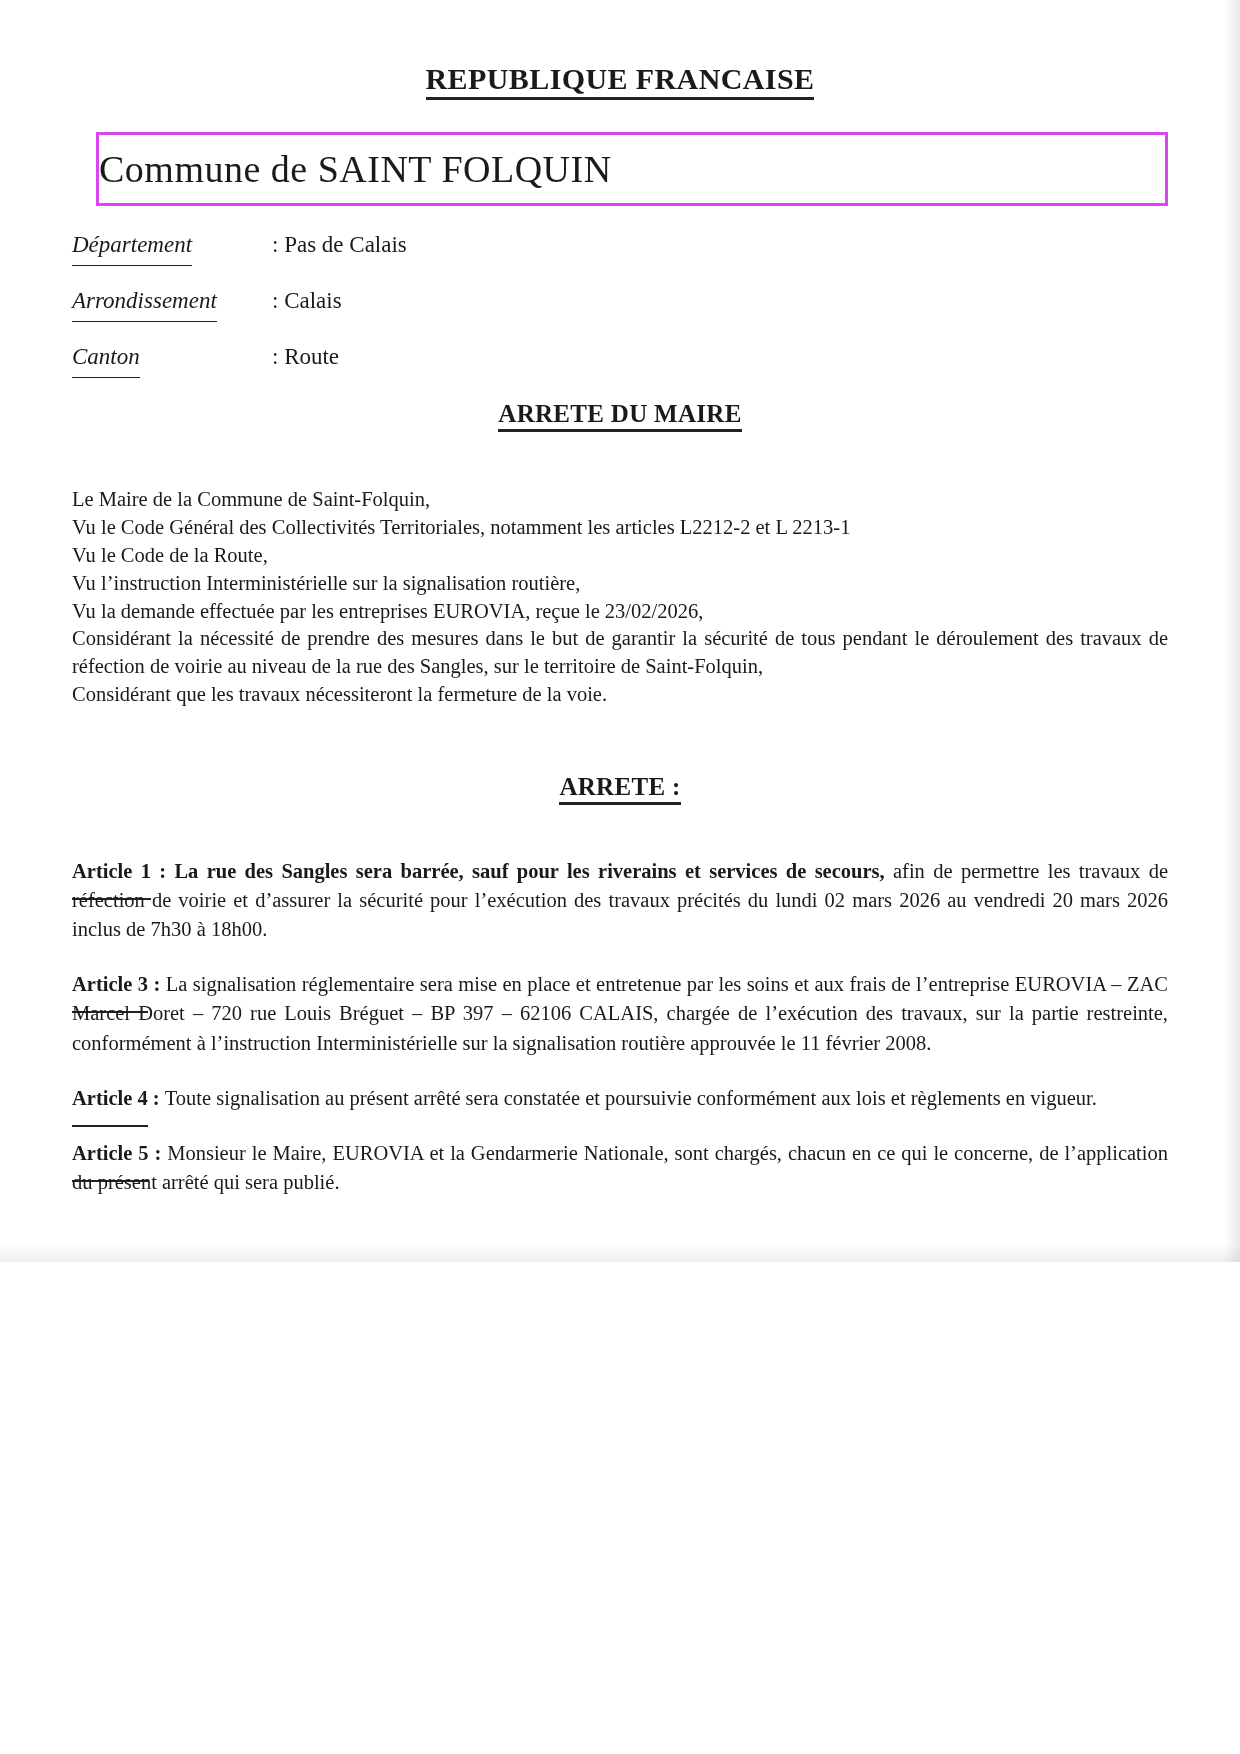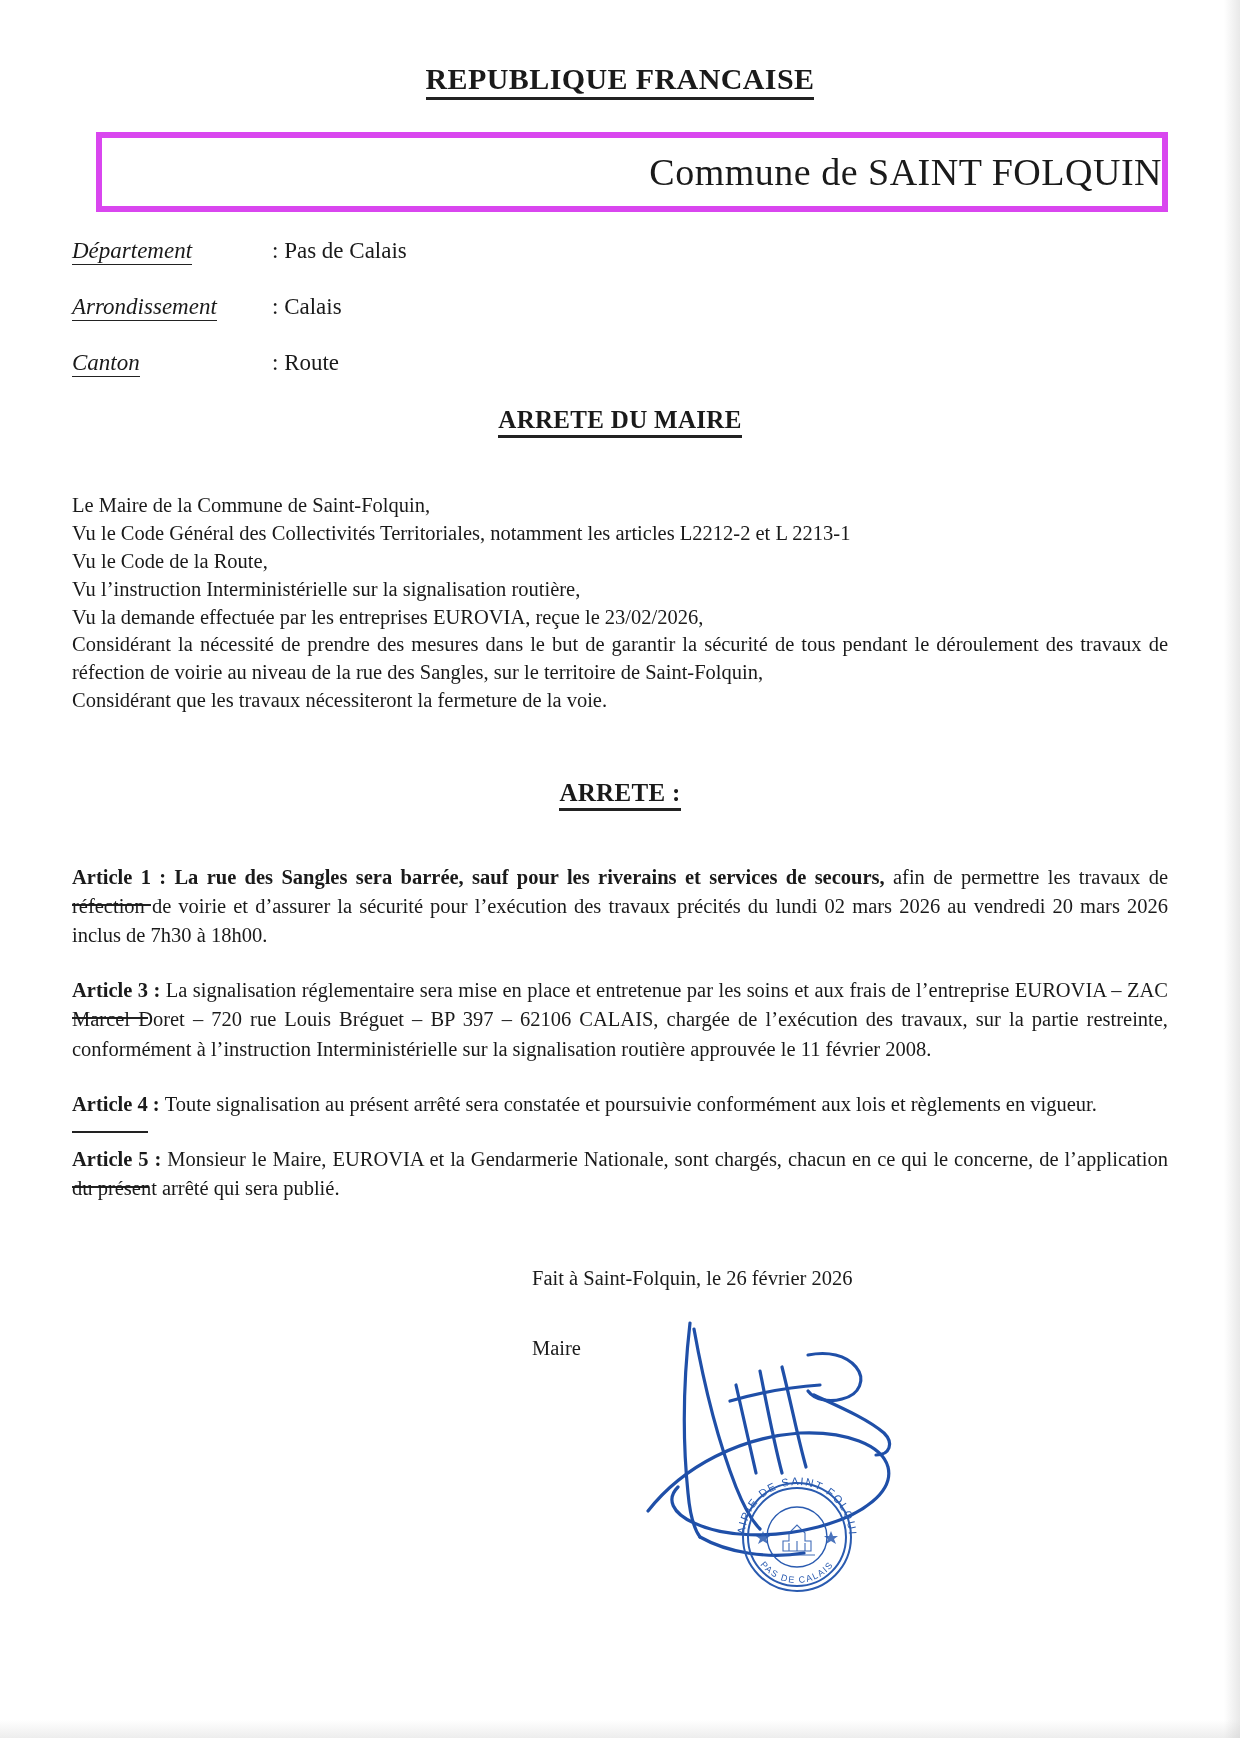--- a/index.html
+++ b/index.html
@@ -7,21 +7,21 @@
     padding: 0;
     background: #ffffff;
   }
   body {
     font-family: "Liberation Serif", "DejaVu Serif", serif;
     color: #1a1a1a;
   }
   .page {
     position: relative;
     width: 1240px;
-    height: 1738px;
+    height: 1262px;
     margin: 0 auto;
     background: #ffffff;
     overflow: hidden;
   }
   
   .scan-edge-right {
     position: absolute;
     top: 0; right: 0;
     width: 16px; height: 100%;
     background: linear-gradient(to right, rgba(255,255,255,0), rgba(190,190,190,0.35));
@@ -48,25 +48,25 @@
     letter-spacing: 0.4px;
     margin-top: 62px;
     margin-bottom: 0;
   }
   .republic span {
     border-bottom: 3px solid #222;
     padding-bottom: 2px;
   }
   .commune-box {
     margin-top: 36px;
-    border: 6px solid #d946ef;
+    border: 3px solid #d946ef;
     height: 68px;
     display: flex;
     align-items: center;
-    justify-content: flex-end;
+    justify-content: flex-start;
     margin-left: 24px;
   }
   .commune-title {
     font-size: 38px;
     letter-spacing: 0.5px;
     white-space: nowrap;
   }
 
   
   .meta {
@@ -77,21 +77,21 @@
     align-items: baseline;
     margin-bottom: 30px;
     font-size: 23px;
   }
   .meta-label {
     width: 200px;
     font-style: italic;
   }
   .meta-label span {
     border-bottom: 1.5px solid #222;
-    padding-bottom: 1px;
+    padding-bottom: 8px;
   }
   .meta-value {
     white-space: pre;
   }
 
   
   .section-title {
     text-align: center;
     font-weight: bold;
     font-size: 25px;

